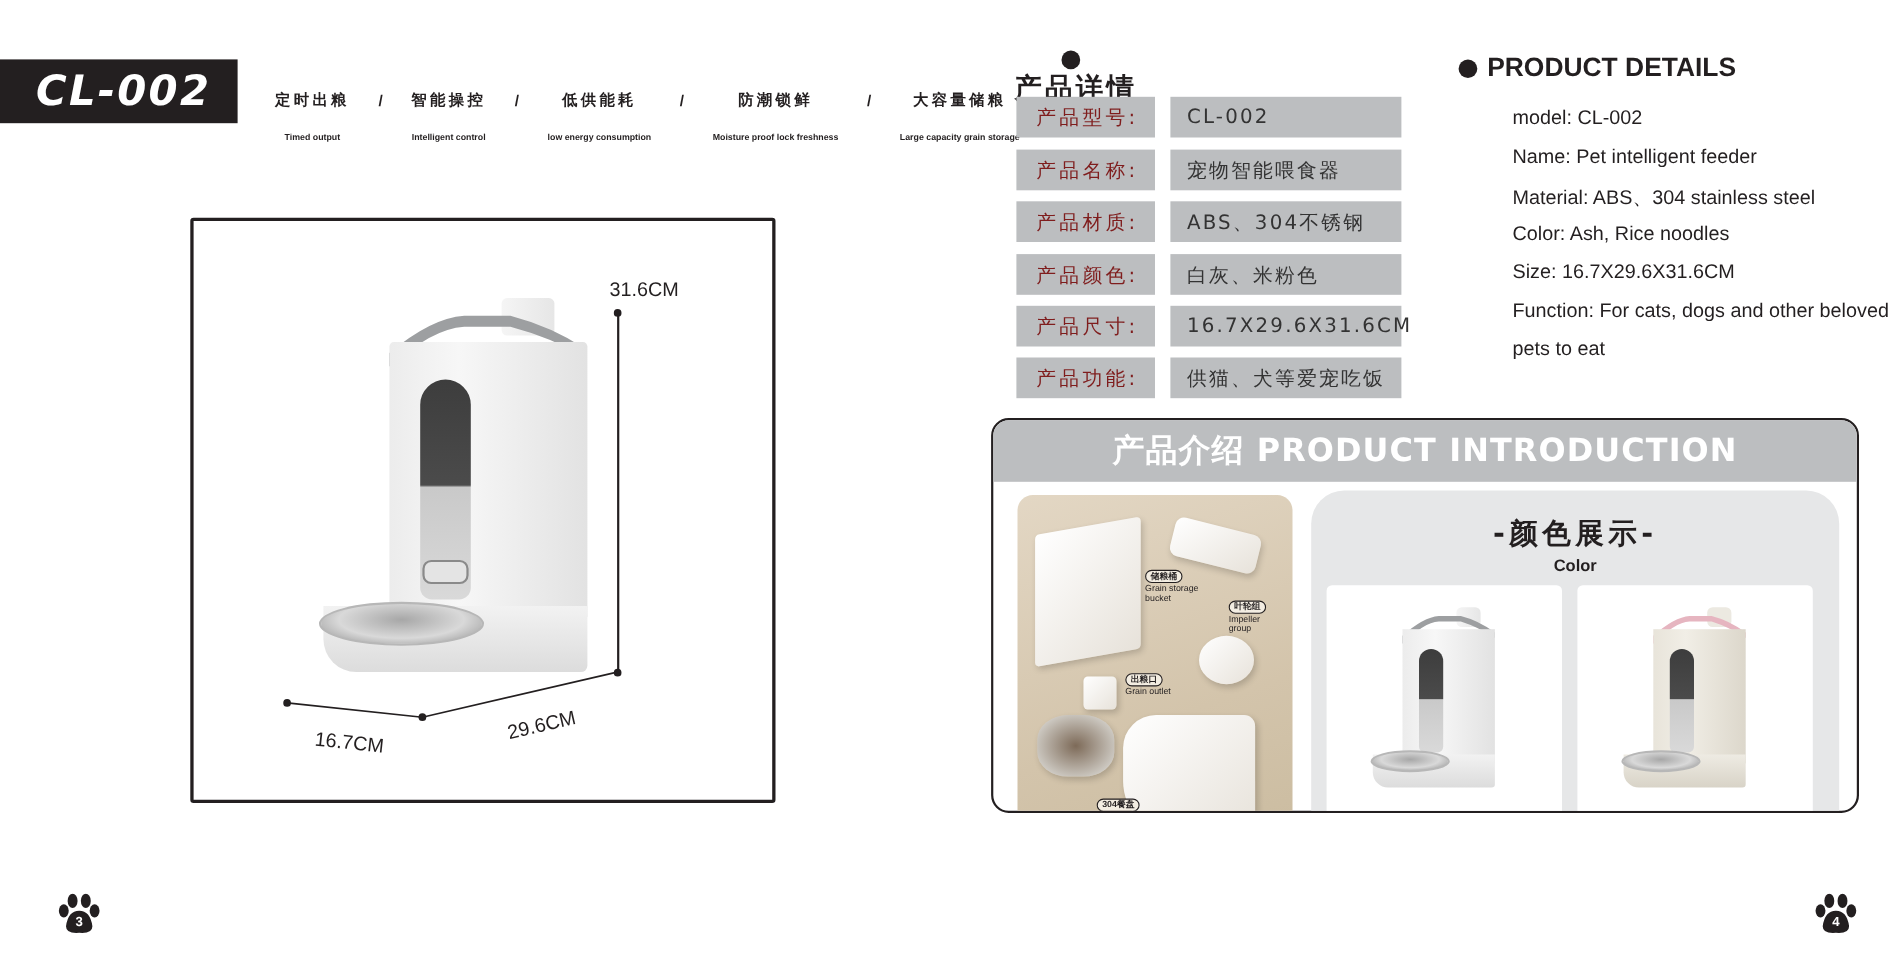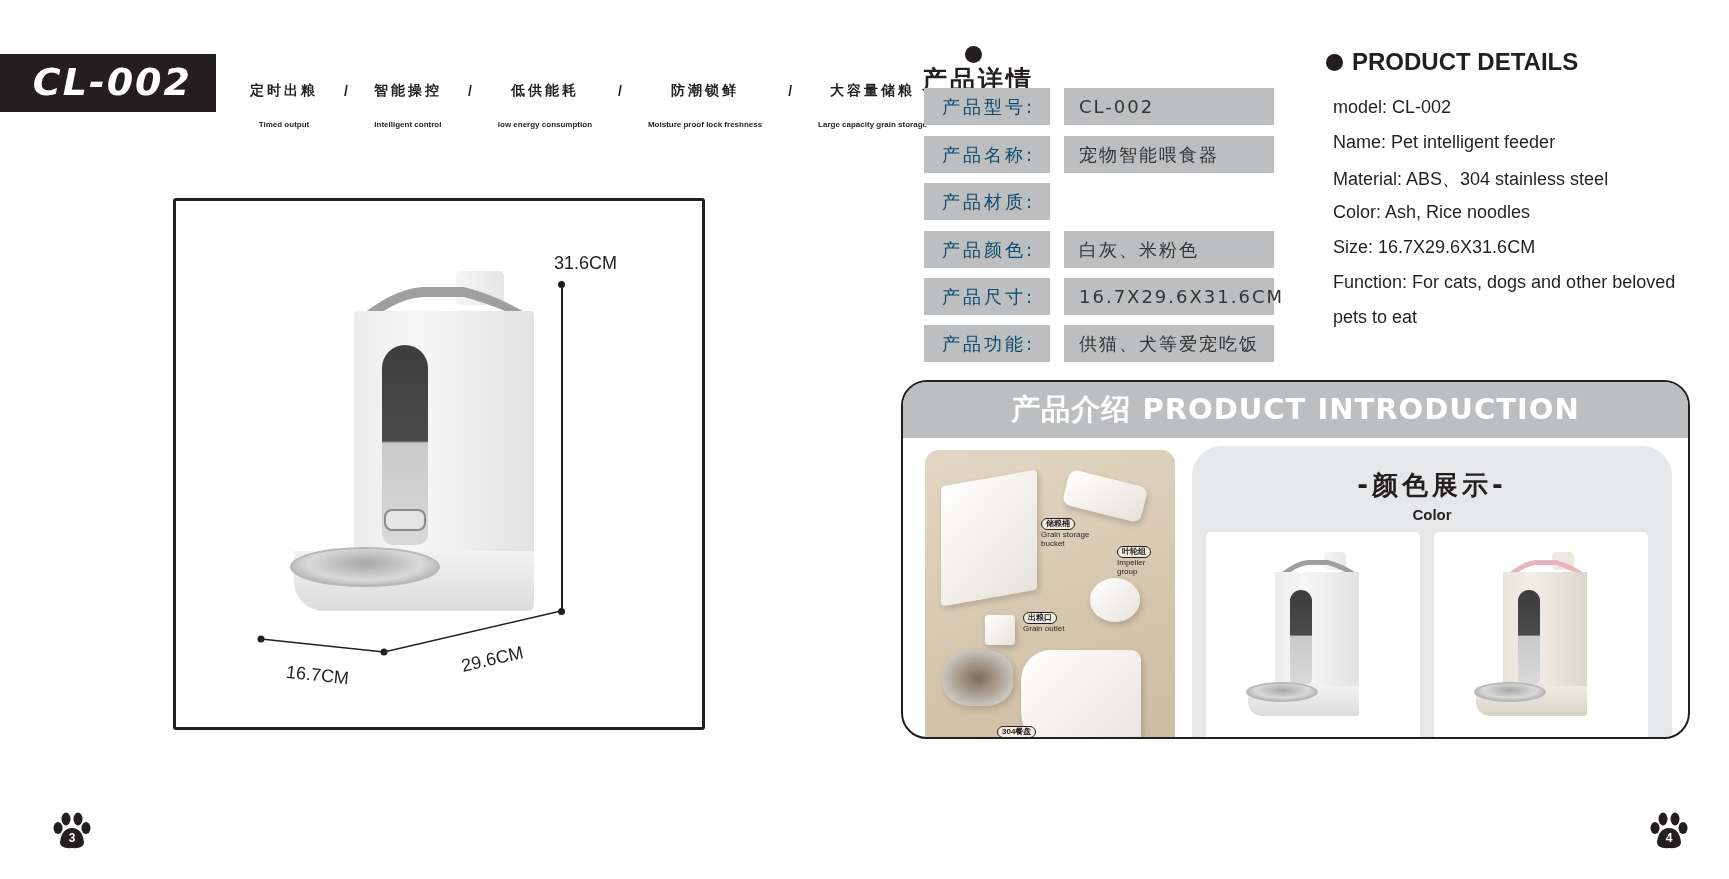--- a/index.html
+++ b/index.html
@@ -21,28 +21,28 @@
   .dot { width: 7px; height: 7px; background: #231f20; border-radius: 50%; position: absolute; }
 
   
   .paw { width: 40px; height: 38px; }
   .paw .num { position: absolute; left: 0; right: 0; top: 19px; text-align: center; color: #fff; font-size: 12px; font-weight: bold; }
 
   
   .section-cn { left: 922px; top: 46px; font-size: 25px; font-weight: bold; letter-spacing: 3px; font-family: "DejaVu Sans", sans-serif; display: flex; align-items: center; flex-direction: column; }
   .bullet { display: inline-block; width: 17px; height: 17px; background: #231f20; border-radius: 50%; margin-right: 9px; }
   .spec-row { position: absolute; left: 924px; height: 37px; display: flex; }
-  .spec-label { width: 126px; height: 37px; background: #bcbec0; font-size: 18px; display: flex; align-items: center; padding-left: 18px; letter-spacing: 3px; font-family: "DejaVu Sans", sans-serif; color: #0c4a6e; }
+  .spec-label { width: 126px; height: 37px; background: #bcbec0; font-size: 18px; display: flex; align-items: center; padding-left: 18px; letter-spacing: 3px; font-family: "DejaVu Sans", sans-serif; color: #7f1d1d; }
   .spec-value { width: 210px; height: 37px; background: #bcbec0; margin-left: 14px; font-size: 18px; display: flex; align-items: center; padding-left: 15px; letter-spacing: 2px; font-family: "DejaVu Sans", sans-serif; color: #333; white-space: nowrap; }
 
   .section-en { left: 1326px; top: 48px; font-size: 24px; font-weight: bold; display: flex; align-items: center; }
-  .en-line { position: absolute; left: 1333px; font-size: 18px; color: #231f20; white-space: nowrap; }
-
-  
-  .intro-box { left: 901px; top: 380px; width: 789px; height: 359px; border: 2px solid #231f20; border-radius: 26px; overflow: hidden; background: #fff; }
+  .en-line { position: absolute; left: 1375px; font-size: 18px; color: #231f20; white-space: nowrap; }
+
+  
+  .intro-box { left: 901px; top: 380px; width: 789px; height: 359px; border: 2px solid #231f20; border-radius: 16px; overflow: hidden; background: #fff; }
   .intro-head { position: absolute; left: 0; top: 0; right: 0; height: 56px; background: #bcbec0; display: flex; align-items: center; justify-content: center; color: #fff; font-size: 29px; font-weight: bold; letter-spacing: 1px; font-family: "DejaVu Sans", sans-serif; }
   .explode { position: absolute; left: 22px; top: 68px; width: 250px; height: 332px; background: linear-gradient(160deg, #e3d7c4 0%, #d3c4ab 60%, #cabb9f 100%); border-radius: 14px; overflow: hidden; }
   .part { position: absolute; background: linear-gradient(135deg, #ffffff, #e7e2da); box-shadow: 2px 3px 6px rgba(0,0,0,0.18); }
   .callout { position: absolute; font-size: 8px; color: #231f20; line-height: 1.2; white-space: nowrap; }
   .callout .tag { display: inline-block; border: 1px solid #231f20; border-radius: 7px; padding: 0 4px; font-weight: bold; background: #f3ede2; font-size: 8px; }
 
   .color-panel { position: absolute; left: 289px; top: 64px; width: 480px; height: 340px; background: #e6e7e8; border-radius: 30px; }
   .color-title { position: absolute; left: 0; right: 0; top: 22px; text-align: center; font-size: 26px; font-weight: bold; letter-spacing: 4px; font-family: "DejaVu Sans", sans-serif; }
   .color-sub { position: absolute; left: 0; right: 0; top: 60px; text-align: center; font-size: 15px; font-weight: bold; }
   .swatch-card { position: absolute; top: 86px; width: 214px; height: 224px; background: #fff; border-radius: 5px; overflow: hidden; }
@@ -137,20 +137,21 @@
 <div class="spec-row" style="top:88px;">
   <span class="spec-label">产品型号:</span>
   <span class="spec-value">CL-002</span>
 </div>
 <div class="spec-row" style="top:136px;">
   <span class="spec-label">产品名称:</span>
   <span class="spec-value">宠物智能喂食器</span>
 </div>
 <div class="spec-row" style="top:183px;">
   <span class="spec-label">产品材质:</span>
+  <span class="spec-value">ABS、304不锈钢</span>
 </div>
 <div class="spec-row" style="top:231px;">
   <span class="spec-label">产品颜色:</span>
   <span class="spec-value">白灰、米粉色</span>
 </div>
 <div class="spec-row" style="top:278px;">
   <span class="spec-label">产品尺寸:</span>
   <span class="spec-value">16.7X29.6X31.6CM</span>
 </div>
 <div class="spec-row" style="top:325px;">

